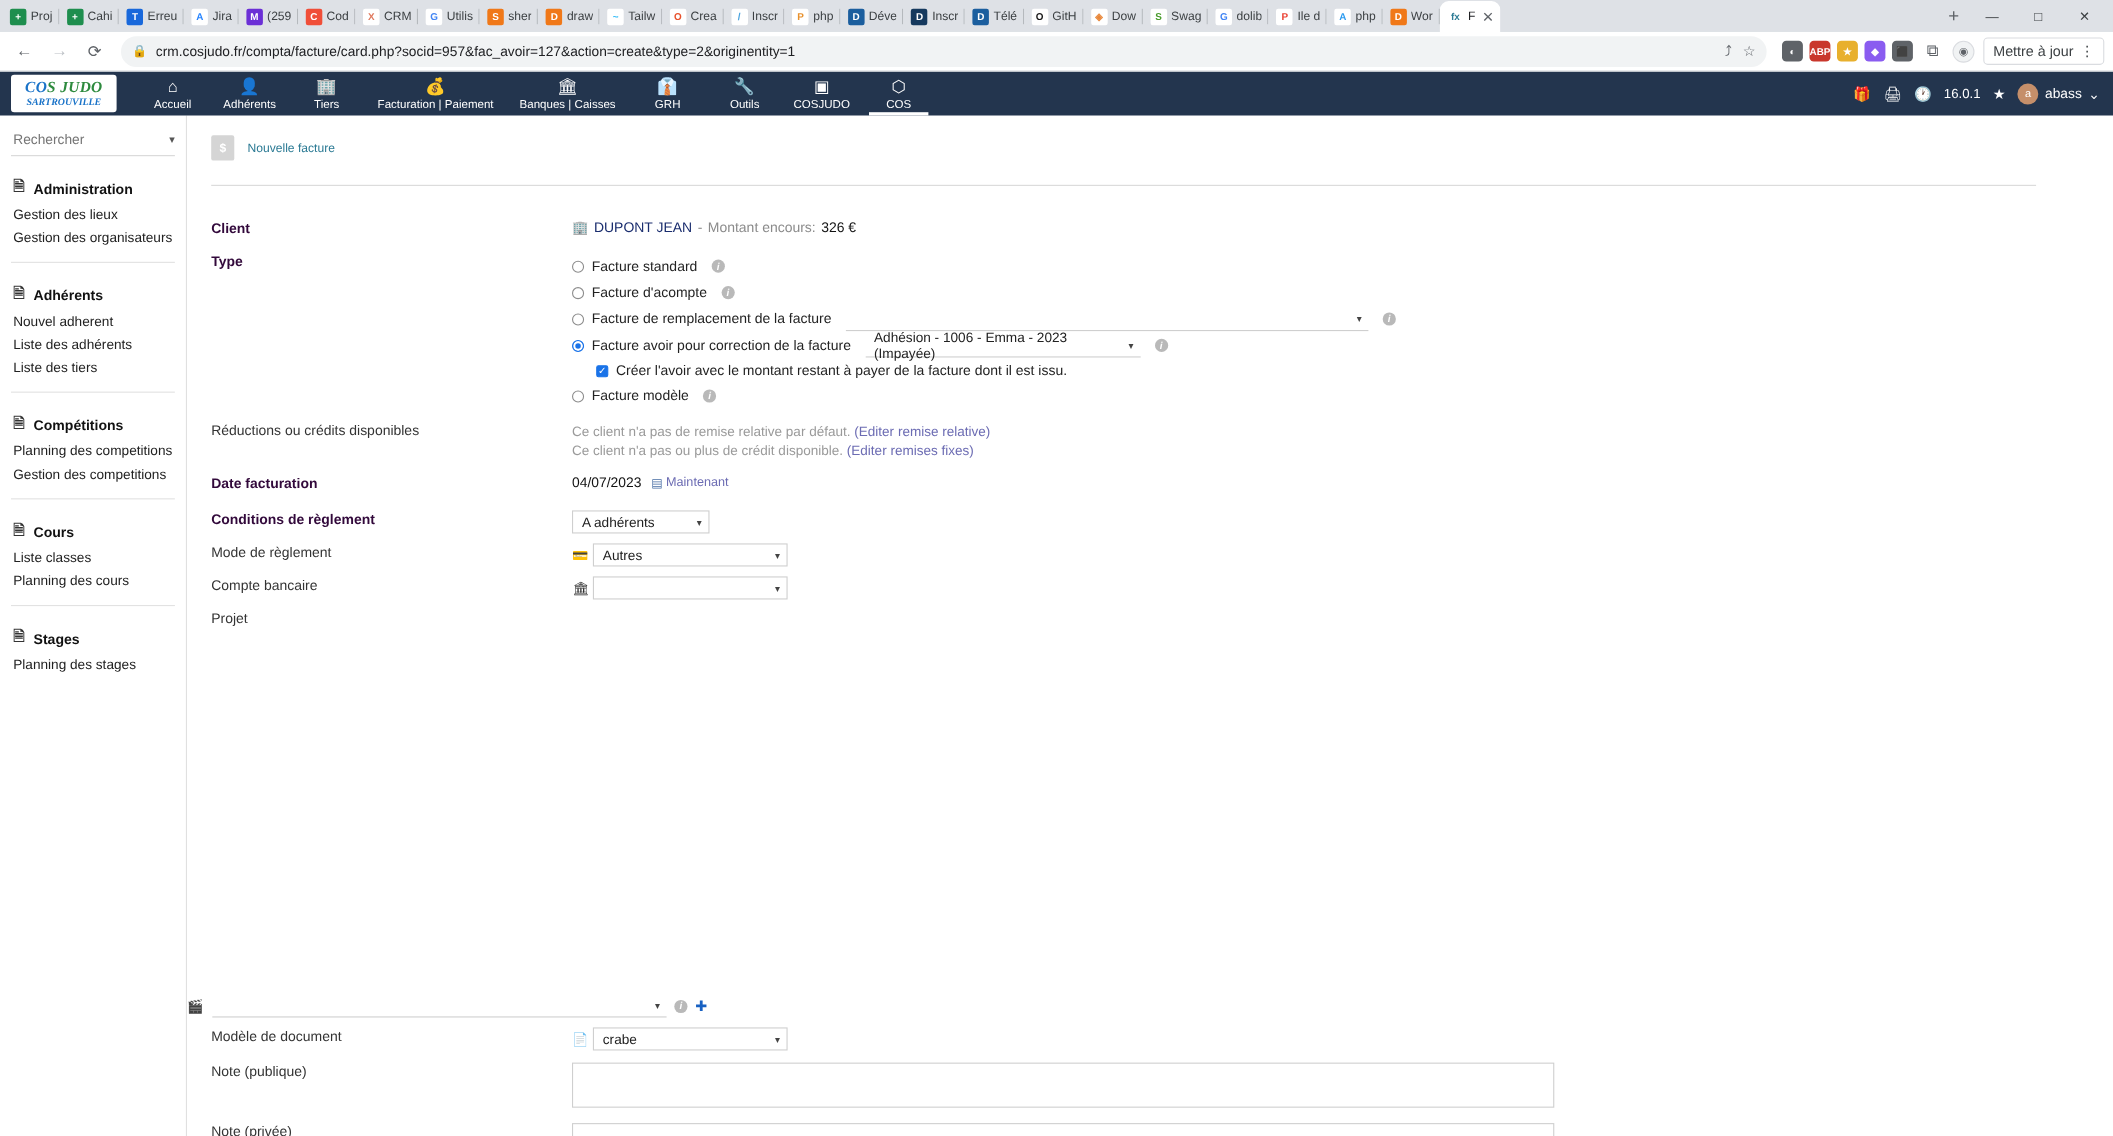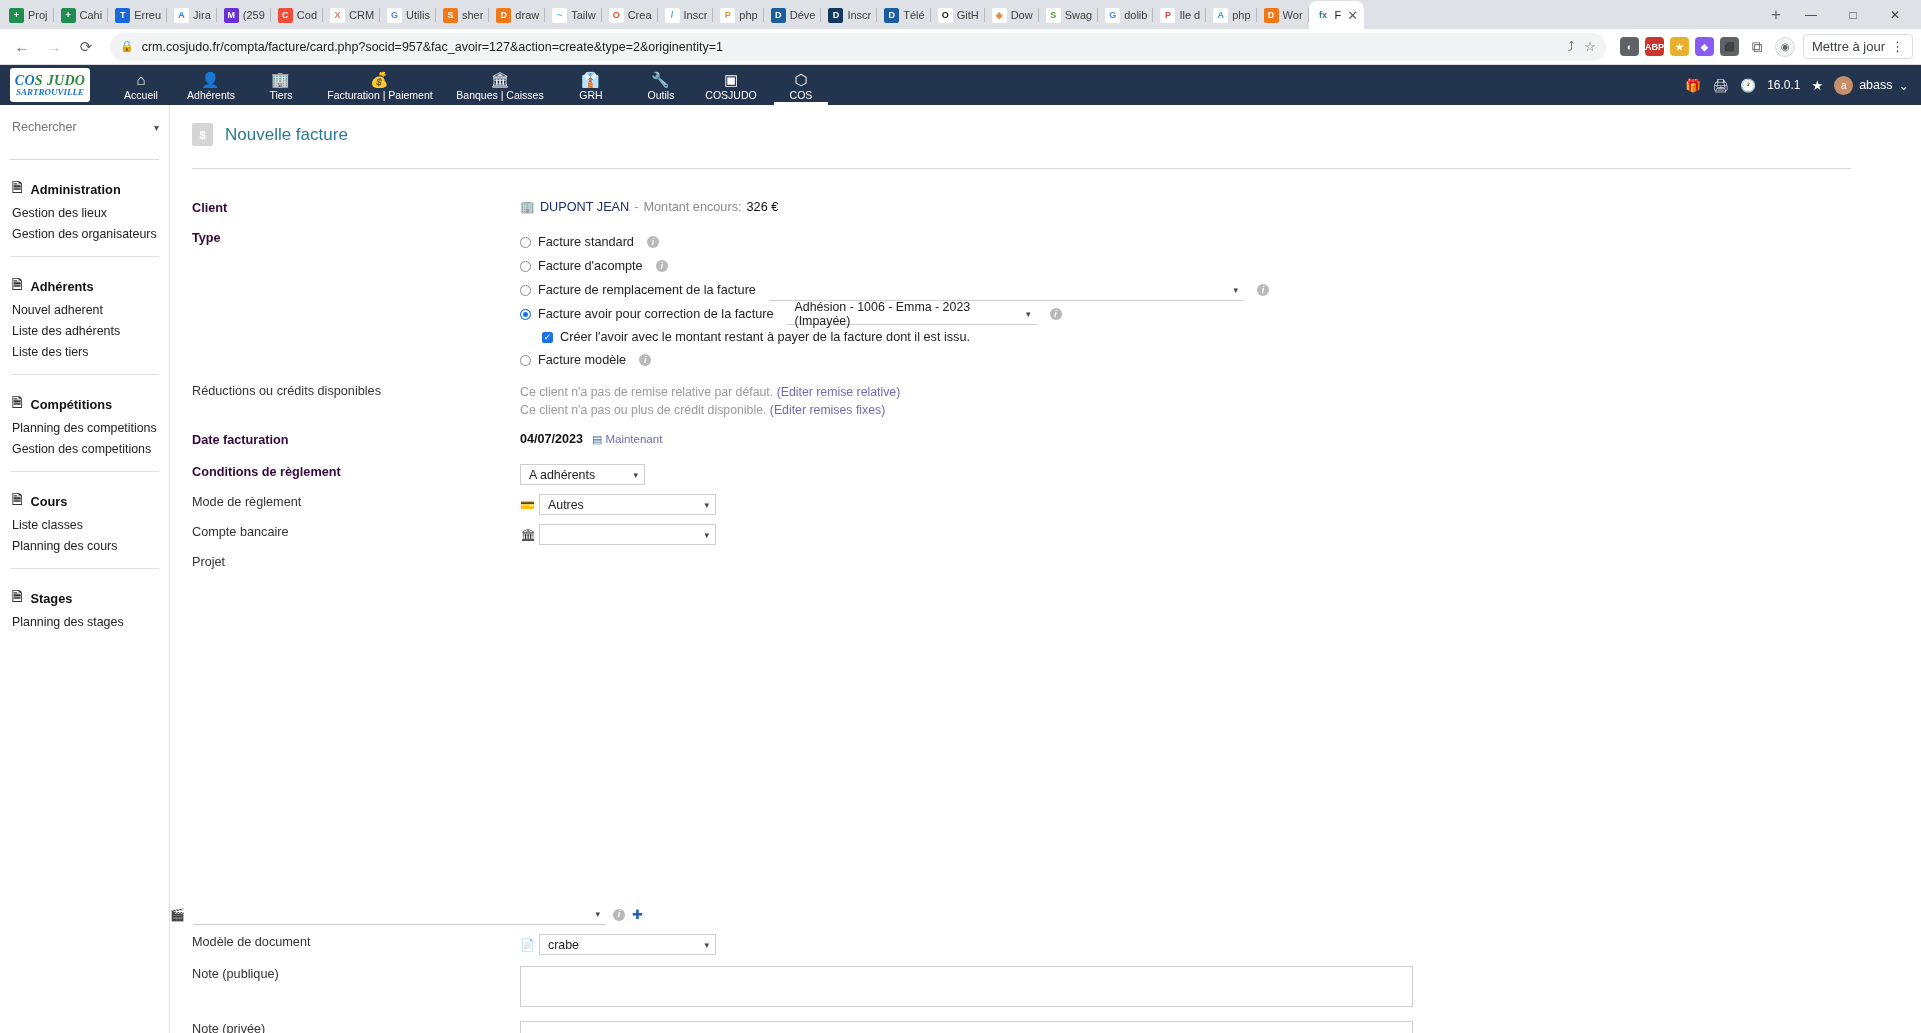--- a/index.html
+++ b/index.html
@@ -109,21 +109,21 @@
 
   .appbar {
     background:#23354e;
     height: 40px;
     flex: 0 0 40px;
     display:flex;
     align-items:stretch;
     position:relative;
   }
   .logo-box {
-    width: 80px; margin: 3px 0 3px 10px;
+    width: 96px; margin: 3px 0 3px 10px;
     background:#ffffff; border-radius:3px;
     display:flex;flex-direction:column;align-items:center;justify-content:center;
     line-height:1;
     overflow:hidden;
   }
   .logo-l1 { font-family:"Liberation Serif", serif; font-weight:bold; font-style:italic; font-size:14px; letter-spacing:.3px;}
   .logo-l1 .cos { color:#1a73c8; }
   .logo-l1 .jd { color:#2d8a3e; }
   .logo-l2 { font-family:"Liberation Serif", serif; font-weight:bold; font-style:italic; font-size:9px; color:#1a73c8; }
 
@@ -156,21 +156,21 @@
     width: 170px; flex:0 0 170px;
     background:#ffffff;
     border-right:1px solid #e0e0e0;
     padding: 10px 0 0 0;
     font-size:12.5px;
   }
   .searchrow {
     margin: 4px 10px 0 10px;
     border-bottom:1px solid #d8d8d8;
     display:flex; align-items:center; justify-content:space-between;
-    padding-bottom: 24px;
+    padding-bottom: 6px;
   }
   .searchrow input {
     border:none; outline:none; font-size:12.5px; color:#777; width:120px;
     font-family:"Liberation Sans", sans-serif; background:transparent;
   }
   .searchrow .caret { color:#555; font-size:10px; }
 
   .side-group { margin-top: 14px; }
   .side-sep { height:1px; background:#e2e2e2; margin: 12px 10px 0 10px;}
   .side-title {
@@ -182,21 +182,21 @@
   .side-link { padding: 3.5px 10px 3.5px 12px; color:#222; font-size:12.4px; }
 
   
   .main { flex:1 1 auto; padding: 12px 0 0 0; min-width:0; overflow:hidden; }
   .page-head { display:flex; align-items:center; gap:12px; padding: 6px 0 0 22px; }
   .page-head .docicon {
     width:21px;height:23px;background:#d5d5d5;border-radius:2px;
     display:flex;align-items:center;justify-content:center;color:#fff;font-size:11px;font-weight:bold;
     position:relative;
   }
-  .page-title { color:#2b7a94; font-size:17px; }
+  .page-title { color:#2b7a94; font-size:11px; }
 
   .hr { height:1px; background:#d9d9d9; margin: 22px 70px 0 22px; }
 
   .form { padding: 18px 0 0 0; font-size:12.7px; color:#222; }
   .frow { display:flex; align-items:flex-start; min-height: 22px; margin-bottom: 4px;}
   .flabel { width: 350px; flex:0 0 350px; padding-left: 22px; color:#333; padding-top:2px;}
   .flabel.req { font-weight:bold; color:#32093b; }
   .fval { flex:1 1 auto; min-width:0; padding-top:1px;}
 
   .client-line { display:flex; align-items:center; gap:5px; }
@@ -227,21 +227,21 @@
     border:1px solid #cfcfcf; background:#fff; height:21px;
     display:flex; align-items:center; justify-content:space-between;
     padding: 0 6px 0 8px; font-size:12.4px; color:#222;
   }
   .sel .cv { color:#444; font-size:9px; }
   .sel.bare { border:none; border-bottom:1px solid #cfcfcf; }
 
   .mini-note { color:#9a9a9a; font-size:12.3px; line-height:18px; }
   .mini-note a, .lnk { color:#6c6cb3; }
 
-  .date-val { color:#111; font-size:12.6px;font-weight:bold; }
+  .date-val { color:#111; font-size:12.6px; }
   .now-link { color:#6c6cb3; font-size:11.5px; display:inline-flex;align-items:center;gap:3px;}
   .cal-ic { color:#4a6fa5; font-size:11px;}
 
   .inline-icon { width:16px;flex:0 0 16px; display:flex;align-items:center;justify-content:center; font-size:12px;}
 
   textarea.note {
     width: 893px; height: 41px; resize:none;
     border:1px solid #cfcfcf; background:#fff;
     font-family:"Liberation Sans", sans-serif; font-size:12.5px;
     padding:4px 6px; outline:none;

